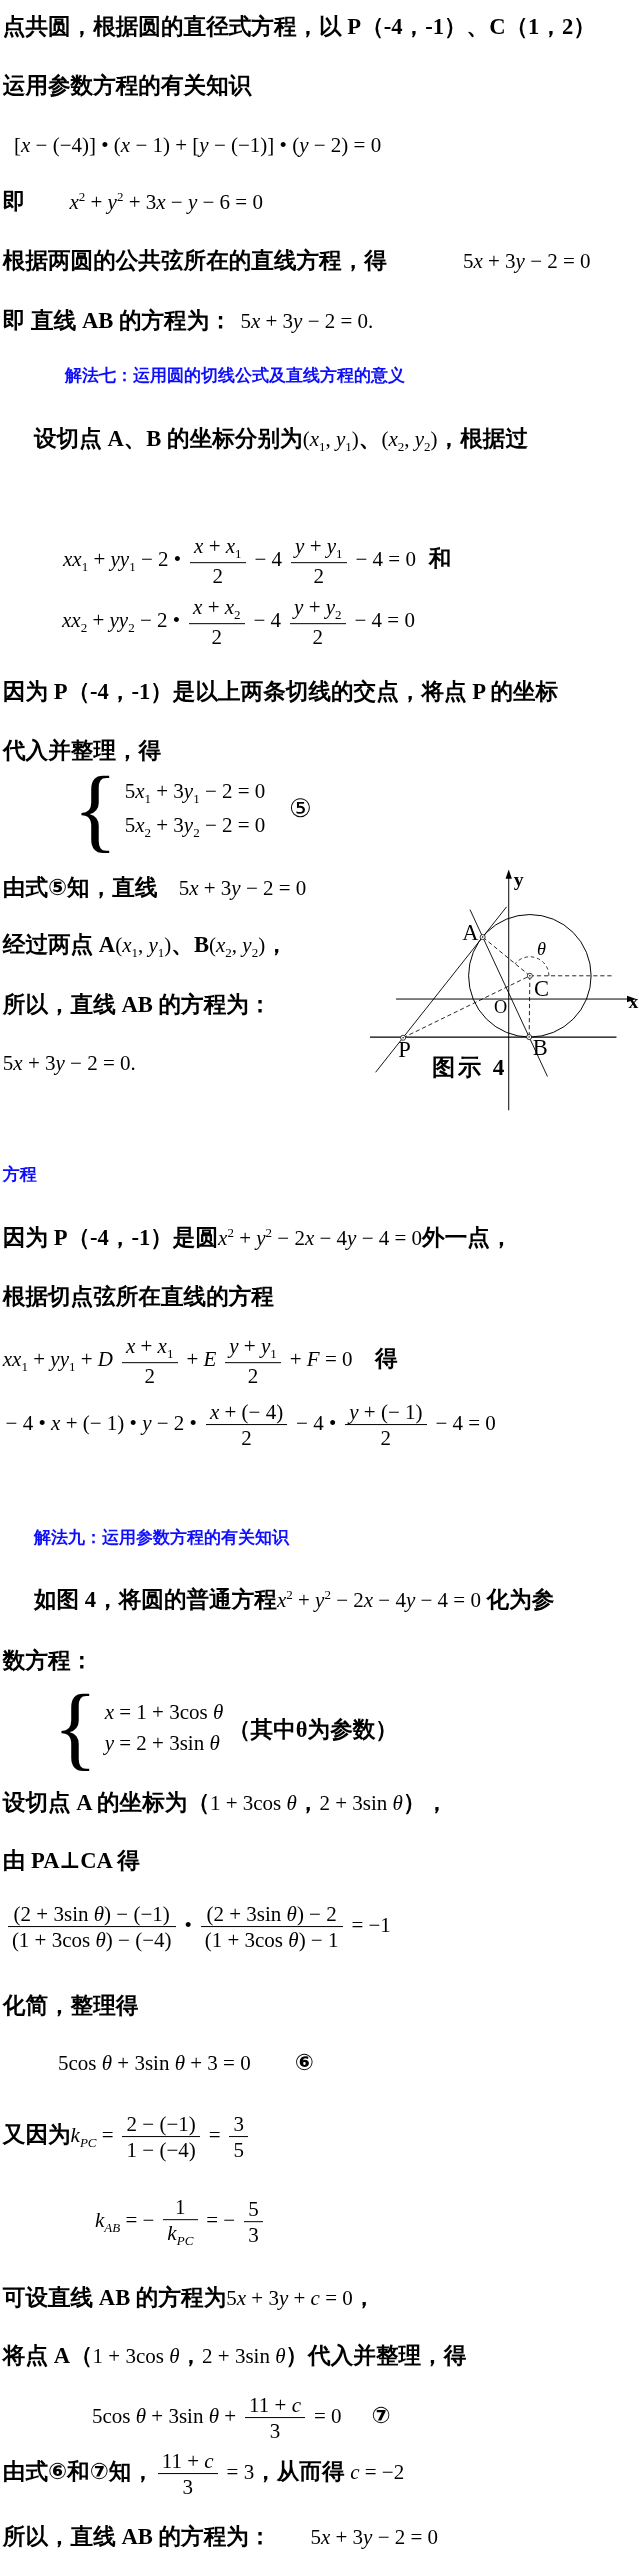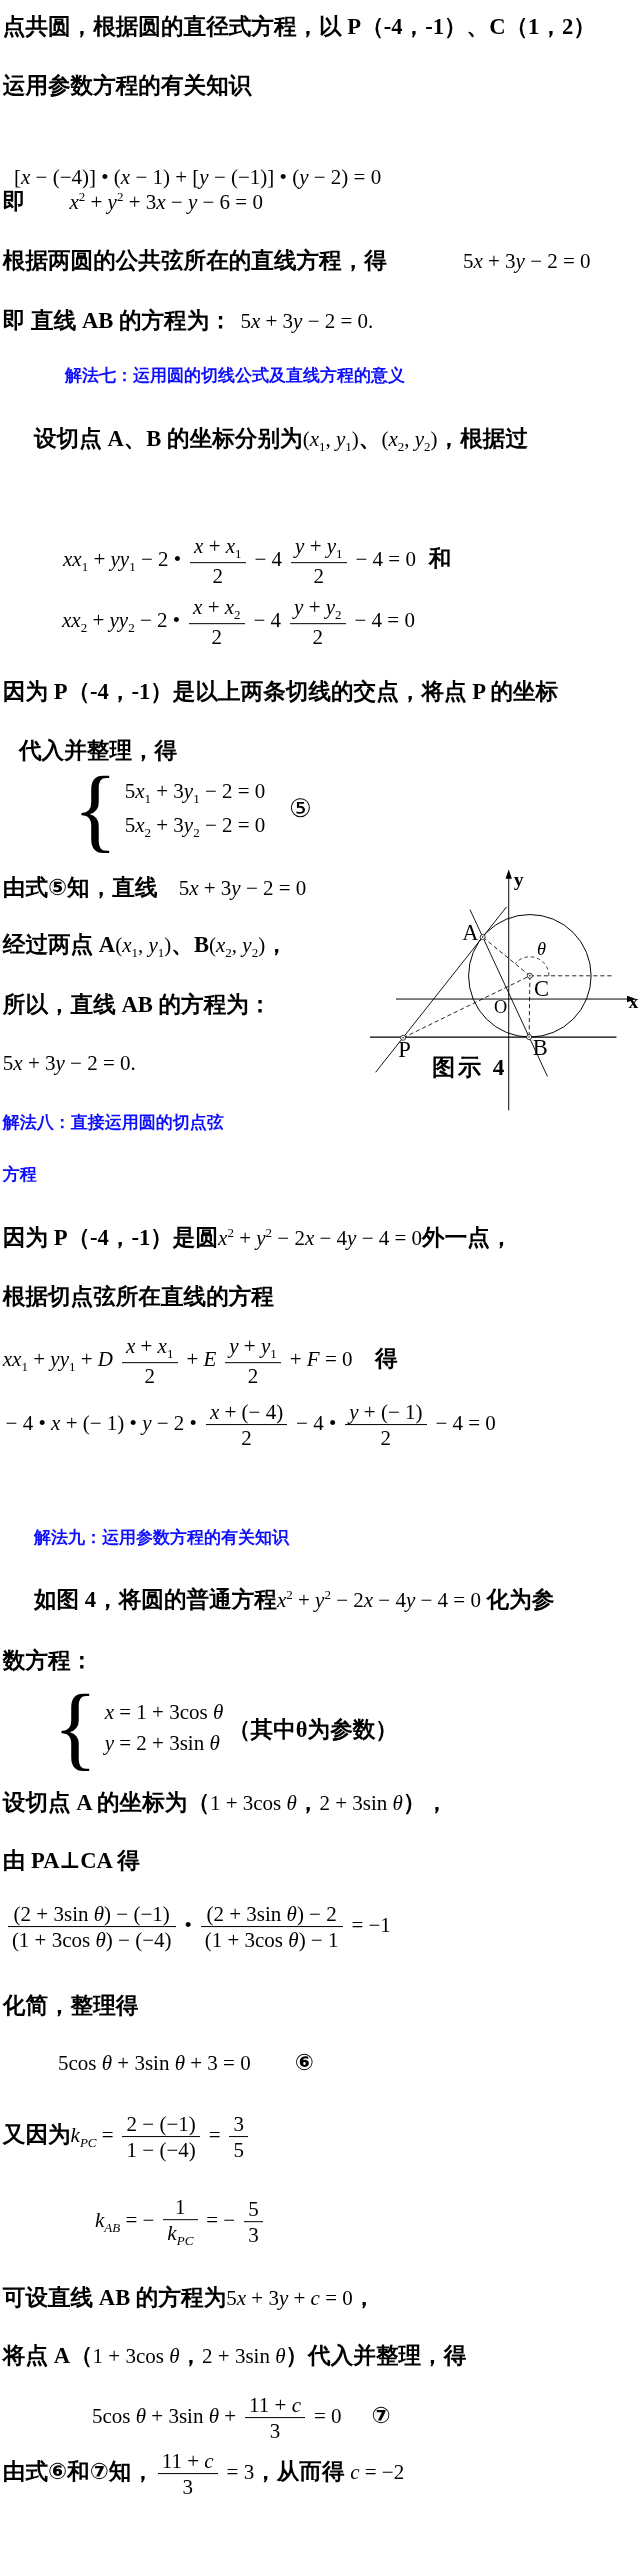--- a/index.html
+++ b/index.html
@@ -77,50 +77,50 @@
       <text x="131" y="110" font-size="32">A</text>
       <text x="233" y="190" font-size="32">C</text>
       <text x="231" y="273" font-size="32">B</text>
       <text x="40" y="277" font-size="32">P</text>
       <text x="237" y="132" font-size="26" font-style="italic">θ</text>
       <text x="88" y="302" font-size="33" font-weight="600" letter-spacing="4">图示 4</text>
     </svg>
   </div>
 <div class="blk" style="left: 2.8px; top: 14px;"><span class="cn">点共圆，根据圆的直径式方程，以 P（-4，-1）、C（1，2）</span></div>
     <div class="blk" style="left: 2.8px; top: 73px;"><span class="cn">运用参数方程的有关知识</span></div>
-    <div class="blk" style="left: 14px; top: 133px; margin-top: 32px;"><span class="math"><span class="up">[</span><span class="it">x</span><span class="up"> − (−4)] • (</span><span class="it">x</span><span class="up"> − 1) + [</span><span class="it">y</span><span class="up"> − (−1)] • (</span><span class="it">y</span><span class="up"> − 2) = 0</span></span></div>
+    <div class="blk" style="left: 14px; top: 133px;"><span class="math"><span class="up">[</span><span class="it">x</span><span class="up"> − (−4)] • (</span><span class="it">x</span><span class="up"> − 1) + [</span><span class="it">y</span><span class="up"> − (−1)] • (</span><span class="it">y</span><span class="up"> − 2) = 0</span></span></div>
     <div class="blk" style="left: 2.8px; top: 189px;"><span class="cn">即</span><span class="sp" style="width: 44px;"></span><span class="math"><span class="it">x</span><sup><span class="up">2</span></sup><span class="up"> + </span><span class="it">y</span><sup><span class="up">2</span></sup><span class="up"> + 3</span><span class="it">x</span><span class="up"> − </span><span class="it">y</span><span class="up"> − 6 = 0</span></span></div>
     <div class="blk" style="left: 2.8px; top: 248px;"><span class="cn">根据两圆的公共弦所在的直线方程，得</span><span class="sp" style="width: 76px;"></span><span class="math"><span class="up">5</span><span class="it">x</span><span class="up"> + 3</span><span class="it">y</span><span class="up"> − 2 = 0</span></span></div>
     <div class="blk" style="left: 2.8px; top: 308px;"><span class="cn">即 直线 AB 的方程为：</span><span class="sp" style="width: 8.5px;"></span><span class="math"><span class="up">5</span><span class="it">x</span><span class="up"> + 3</span><span class="it">y</span><span class="up"> − 2 = 0.</span></span></div>
     <div class="blk heading" style="left: 65px; top: 366px;"><span class="cn">解法七：运用圆的切线公式及直线方程的意义</span></div>
     <div class="blk" style="left: 34px; top: 426px;"><span class="cn">设切点 A、B 的坐标分别为</span><span class="math"><span class="up">(</span><span class="it">x</span><sub><span class="up">1</span></sub><span class="up">, </span><span class="it">y</span><sub><span class="up">1</span></sub><span class="up">)</span></span><span class="cn">、</span><span class="math"><span class="up">(</span><span class="it">x</span><sub><span class="up">2</span></sub><span class="up">, </span><span class="it">y</span><sub><span class="up">2</span></sub><span class="up">)</span></span><span class="cn">，根据过</span></div>
     <div class="blk vc" style="left: 63px; top: 561px;"><span class="math"><span class="it">xx</span><sub><span class="up">1</span></sub><span class="up"> + </span><span class="it">yy</span><sub><span class="up">1</span></sub><span class="up"> − 2 • </span><span class="frac"><span class="num"><span class="it">x</span><span class="up"> + </span><span class="it">x</span><sub><span class="up">1</span></sub></span><span class="den"><span class="up">2</span></span></span><span class="up"> − 4 </span><span class="frac"><span class="num"><span class="it">y</span><span class="up"> + </span><span class="it">y</span><sub><span class="up">1</span></sub></span><span class="den"><span class="up">2</span></span></span><span class="up"> − 4 = 0</span></span><span class="sp" style="width: 12.7px;"></span><span class="cn">和</span></div>
     <div class="blk vc" style="left: 62px; top: 622px;"><span class="math"><span class="it">xx</span><sub><span class="up">2</span></sub><span class="up"> + </span><span class="it">yy</span><sub><span class="up">2</span></sub><span class="up"> − 2 • </span><span class="frac"><span class="num"><span class="it">x</span><span class="up"> + </span><span class="it">x</span><sub><span class="up">2</span></sub></span><span class="den"><span class="up">2</span></span></span><span class="up"> − 4 </span><span class="frac"><span class="num"><span class="it">y</span><span class="up"> + </span><span class="it">y</span><sub><span class="up">2</span></sub></span><span class="den"><span class="up">2</span></span></span><span class="up"> − 4 = 0</span></span></div>
     <div class="blk" style="left: 2.8px; top: 679px;"><span class="cn">因为 P（-4，-1）是以上两条切线的交点，将点 P 的坐标</span></div>
-    <div class="blk" style="left: 19px; top: 738px; text-align: center;"><span class="cn">代入并整理，得</span></div>
+    <div class="blk" style="left: 3px; top: 738px; text-align: center;"><span class="cn">代入并整理，得</span></div>
     <div class="blk" style="left: 73px; top: 773px;"><span class="brace">{</span><span class="sysrows"><span class="math"><span class="up">5</span><span class="it">x</span><sub><span class="up">1</span></sub><span class="up"> + 3</span><span class="it">y</span><sub><span class="up">1</span></sub><span class="up"> − 2 = 0</span></span><span class="math"><span class="up">5</span><span class="it">x</span><sub><span class="up">2</span></sub><span class="up"> + 3</span><span class="it">y</span><sub><span class="up">2</span></sub><span class="up"> − 2 = 0</span></span></span><span class="systag" style="left: 216px; top: 21px;">⑤</span></div>
     <div class="blk" style="left: 2.8px; top: 875px;"><span class="cn">由式⑤知，直线 </span><span class="sp" style="width: 15.5px;"></span><span class="math"><span class="up">5</span><span class="it">x</span><span class="up"> + 3</span><span class="it">y</span><span class="up"> − 2 = 0</span></span></div>
     <div class="blk" style="left: 2.8px; top: 932px;"><span class="cn">经过两点 A</span><span class="math"><span class="up">(</span><span class="it">x</span><sub><span class="up">1</span></sub><span class="up">, </span><span class="it">y</span><sub><span class="up">1</span></sub><span class="up">)</span></span><span class="cn">、B</span><span class="math"><span class="up">(</span><span class="it">x</span><sub><span class="up">2</span></sub><span class="up">, </span><span class="it">y</span><sub><span class="up">2</span></sub><span class="up">)</span></span><span class="cn">，</span></div>
     <div class="blk" style="left: 2.8px; top: 992px;"><span class="cn">所以，直线 AB 的方程为：</span></div>
     <div class="blk" style="left: 2.8px; top: 1051px;"><span class="math"><span class="up">5</span><span class="it">x</span><span class="up"> + 3</span><span class="it">y</span><span class="up"> − 2 = 0.</span></span></div>
-    <div class="blk heading" style="left: 2.8px; top: 1113px;"><span class="cn">解法八：直接运用圆的切点弦</span></div>
     <div class="blk heading" style="left: 2.8px; top: 1165px;"><span class="cn">方程</span></div>
     <div class="blk" style="left: 2.8px; top: 1225px;"><span class="cn">因为 P（-4，-1）是圆</span><span class="math"><span class="it">x</span><sup><span class="up">2</span></sup><span class="up"> + </span><span class="it">y</span><sup><span class="up">2</span></sup><span class="up"> − 2</span><span class="it">x</span><span class="up"> − 4</span><span class="it">y</span><span class="up"> − 4 = 0</span></span><span class="cn">外一点，</span></div>
     <div class="blk" style="left: 2.8px; top: 1284px;"><span class="cn">根据切点弦所在直线的方程</span></div>
     <div class="blk vc" style="left: 2.8px; top: 1361px;"><span class="math"><span class="it">xx</span><sub><span class="up">1</span></sub><span class="up"> + </span><span class="it">yy</span><sub><span class="up">1</span></sub><span class="up"> + </span><span class="it">D</span><span class="up"> </span><span class="frac"><span class="num"><span class="it">x</span><span class="up"> + </span><span class="it">x</span><sub><span class="up">1</span></sub></span><span class="den"><span class="up">2</span></span></span><span class="up"> + </span><span class="it">E</span><span class="up"> </span><span class="frac"><span class="num"><span class="it">y</span><span class="up"> + </span><span class="it">y</span><sub><span class="up">1</span></sub></span><span class="den"><span class="up">2</span></span></span><span class="up"> + </span><span class="it">F</span><span class="up"> = 0</span></span><span class="sp" style="width: 22.6px;"></span><span class="cn">得</span></div>
     <div class="blk vc" style="left: 5.6px; top: 1425px;"><span class="math"><span class="up">− 4 • </span><span class="it">x</span><span class="up"> + (− 1) • </span><span class="it">y</span><span class="up"> − 2 • </span><span class="frac"><span class="num"><span class="it">x</span><span class="up"> + (− 4)</span></span><span class="den"><span class="up">2</span></span></span><span class="up"> − 4 • </span><span class="frac"><span class="num"><span class="it">y</span><span class="up"> + (− 1)</span></span><span class="den"><span class="up">2</span></span></span><span class="up"> − 4 = 0</span></span></div>
     <div class="blk heading" style="left: 34px; top: 1528px;"><span class="cn">解法九：运用参数方程的有关知识</span></div>
     <div class="blk" style="left: 34px; top: 1587px;"><span class="cn">如图 4，将圆的普通方程</span><span class="math"><span class="it">x</span><sup><span class="up">2</span></sup><span class="up"> + </span><span class="it">y</span><sup><span class="up">2</span></sup><span class="up"> − 2</span><span class="it">x</span><span class="up"> − 4</span><span class="it">y</span><span class="up"> − 4 = 0</span></span><span class="cn"> 化为参</span></div>
     <div class="blk" style="left: 2.8px; top: 1648px;"><span class="cn">数方程：</span></div>
     <div class="blk" style="left: 53px; top: 1694px;"><span class="brace">{</span><span class="sysrows"><span class="math"><span class="it">x</span><span class="up"> = 1 + 3</span><span class="up">cos</span><span class="up"> </span><span class="it">θ</span></span><span class="math"><span class="it">y</span><span class="up"> = 2 + 3</span><span class="up">sin</span><span class="up"> </span><span class="it">θ</span></span></span><span class="sysnote cn" style="left: 175px; top: 22.6px;"><span class="up">（其中</span><span class="it">θ</span><span class="up">为参数）</span></span></div>
     <div class="blk" style="left: 2.8px; top: 1790px;"><span class="cn">设切点 A 的坐标为（</span><span class="math"><span class="up">1 + 3</span><span class="up">cos</span><span class="up"> </span><span class="it">θ</span></span><span class="cn">，</span><span class="math"><span class="up">2 + 3</span><span class="up">sin</span><span class="up"> </span><span class="it">θ</span></span><span class="cn">），</span></div>
     <div class="blk" style="left: 2.8px; top: 1848px;"><span class="cn">由 PA⊥CA 得</span></div>
     <div class="blk vc" style="left: 4.2px; top: 1927px;"><span class="math"><span class="frac"><span class="num"><span class="up">(2 + 3</span><span class="up">sin</span><span class="up"> </span><span class="it">θ</span><span class="up">) − (−1)</span></span><span class="den"><span class="up">(1 + 3</span><span class="up">cos</span><span class="up"> </span><span class="it">θ</span><span class="up">) − (−4)</span></span></span><span class="up"> • </span><span class="frac"><span class="num"><span class="up">(2 + 3</span><span class="up">sin</span><span class="up"> </span><span class="it">θ</span><span class="up">) − 2</span></span><span class="den"><span class="up">(1 + 3</span><span class="up">cos</span><span class="up"> </span><span class="it">θ</span><span class="up">) − 1</span></span></span><span class="up"> = −1</span></span></div>
     <div class="blk" style="left: 2.8px; top: 1993px;"><span class="cn">化简，整理得</span></div>
     <div class="blk" style="left: 58px; top: 2050px;"><span class="math"><span class="up">5</span><span class="up">cos</span><span class="up"> </span><span class="it">θ</span><span class="up"> + 3</span><span class="up">sin</span><span class="up"> </span><span class="it">θ</span><span class="up"> + 3 = 0</span></span><span class="sp" style="width: 44px;"></span><span class="cn">⑥</span></div>
     <div class="blk vc" style="left: 2.8px; top: 2137px;"><span class="cn">又因为</span><span class="math"><span class="it">k</span><sub><span class="it">PC</span></sub><span class="up"> = </span><span class="frac"><span class="num"><span class="up">2 − (−1)</span></span><span class="den"><span class="up">1 − (−4)</span></span></span><span class="up"> = </span><span class="frac"><span class="num"><span class="up">3</span></span><span class="den"><span class="up">5</span></span></span></span></div>
     <div class="blk vc" style="left: 95px; top: 2222px;"><span class="math"><span class="it">k</span><sub><span class="it">AB</span></sub><span class="up"> = − </span><span class="frac"><span class="num"><span class="up">1</span></span><span class="den"><span class="it">k</span><sub><span class="it">PC</span></sub></span></span><span class="up"> = − </span><span class="frac"><span class="num"><span class="up">5</span></span><span class="den"><span class="up">3</span></span></span></span></div>
     <div class="blk" style="left: 2.8px; top: 2285px;"><span class="cn">可设直线 AB 的方程为</span><span class="math"><span class="up">5</span><span class="it">x</span><span class="up"> + 3</span><span class="it">y</span><span class="up"> + </span><span class="it">c</span><span class="up"> = 0</span></span><span class="cn">，</span></div>
     <div class="blk" style="left: 2.8px; top: 2343px;"><span class="cn">将点 A（</span><span class="math"><span class="up">1 + 3</span><span class="up">cos</span><span class="up"> </span><span class="it">θ</span></span><span class="cn">，</span><span class="math"><span class="up">2 + 3</span><span class="up">sin</span><span class="up"> </span><span class="it">θ</span></span><span class="cn">）代入并整理，得</span></div>
     <div class="blk vc" style="left: 92px; top: 2418px;"><span class="math"><span class="up">5</span><span class="up">cos</span><span class="up"> </span><span class="it">θ</span><span class="up"> + 3</span><span class="up">sin</span><span class="up"> </span><span class="it">θ</span><span class="up"> + </span><span class="frac"><span class="num"><span class="up">11 + </span><span class="it">c</span></span><span class="den"><span class="up">3</span></span></span><span class="up"> = 0</span></span><span class="sp" style="width: 30px;"></span><span class="cn">⑦</span></div>
     <div class="blk vc" style="left: 2.8px; top: 2474px;"><span class="cn">由式⑥和⑦知，</span><span class="math"><span class="frac"><span class="num"><span class="up">11 + </span><span class="it">c</span></span><span class="den"><span class="up">3</span></span></span><span class="up"> = 3</span></span><span class="cn">，从而得 </span><span class="math"><span class="it">c</span><span class="up"> = −2</span></span></div>
+    <div class="blk" style="left: 2.8px; top: 2524px;"><span class="cn">所以，直线 AB 的方程为：</span><span class="sp" style="width: 39px;"></span><span class="math"><span class="up">5</span><span class="it">x</span><span class="up"> + 3</span><span class="it">y</span><span class="up"> − 2 = 0</span></span></div>
   </div>
 
 
 </body></html>

